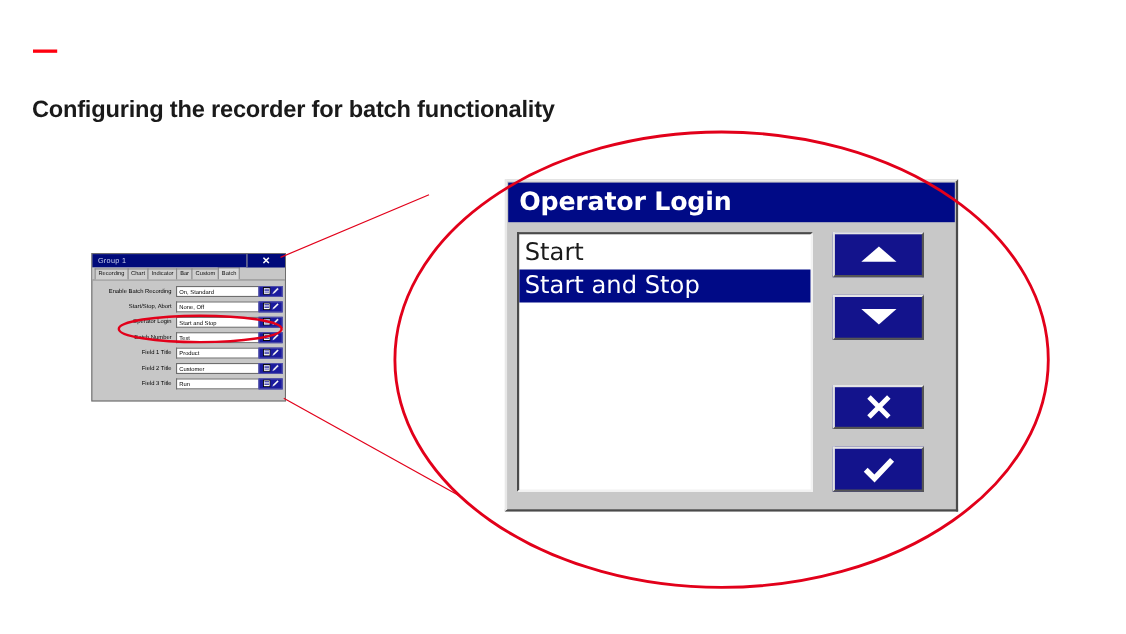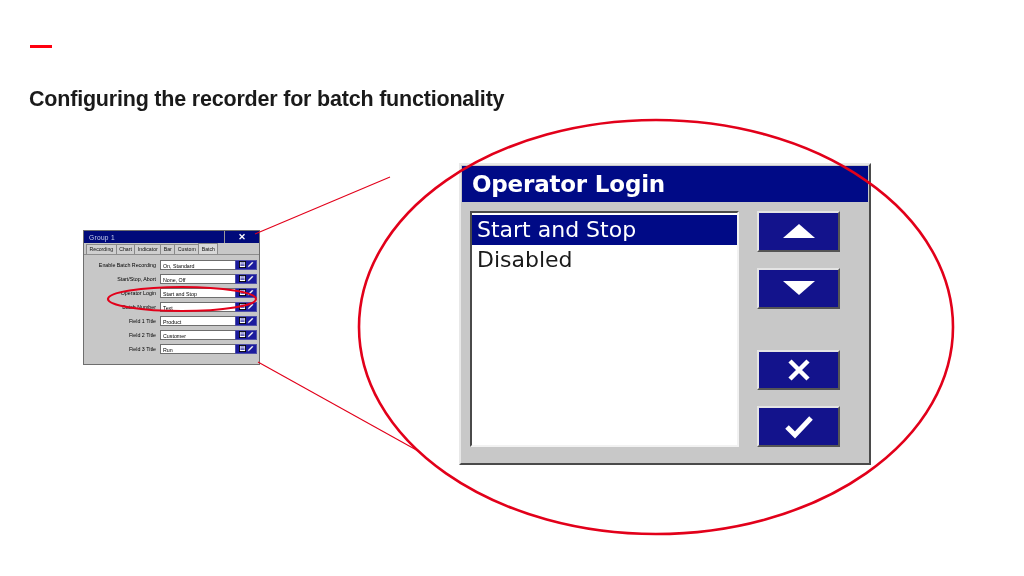--- a/index.html
+++ b/index.html
@@ -378,22 +378,22 @@
 
   </div>
 </div>
 
 <div id="operator-dialog">
   <div id="dlg-titlebar">
     <span id="dlg-title-text">Operator Login</span>
   </div>
   <div id="dlg-body">
     <div id="dlg-listbox">
+      <div class="dlg-option">Start</div>
       <div class="dlg-option selected">Start and Stop</div>
-      <div class="dlg-option">Disabled</div>
     </div>
     <div id="dlg-buttons">
       <div class="dlg-btn" id="btn-up">
         <svg width="40" height="20" viewBox="0 0 40 20">
             <polygon points="20,3 36,17 4,17" fill="#ffffff"></polygon>
           </svg>
       </div>
       <div class="dlg-btn" id="btn-down">
         <svg width="40" height="20" viewBox="0 0 40 20">
             <polygon points="20,17 4,3 36,3" fill="#ffffff"></polygon>

